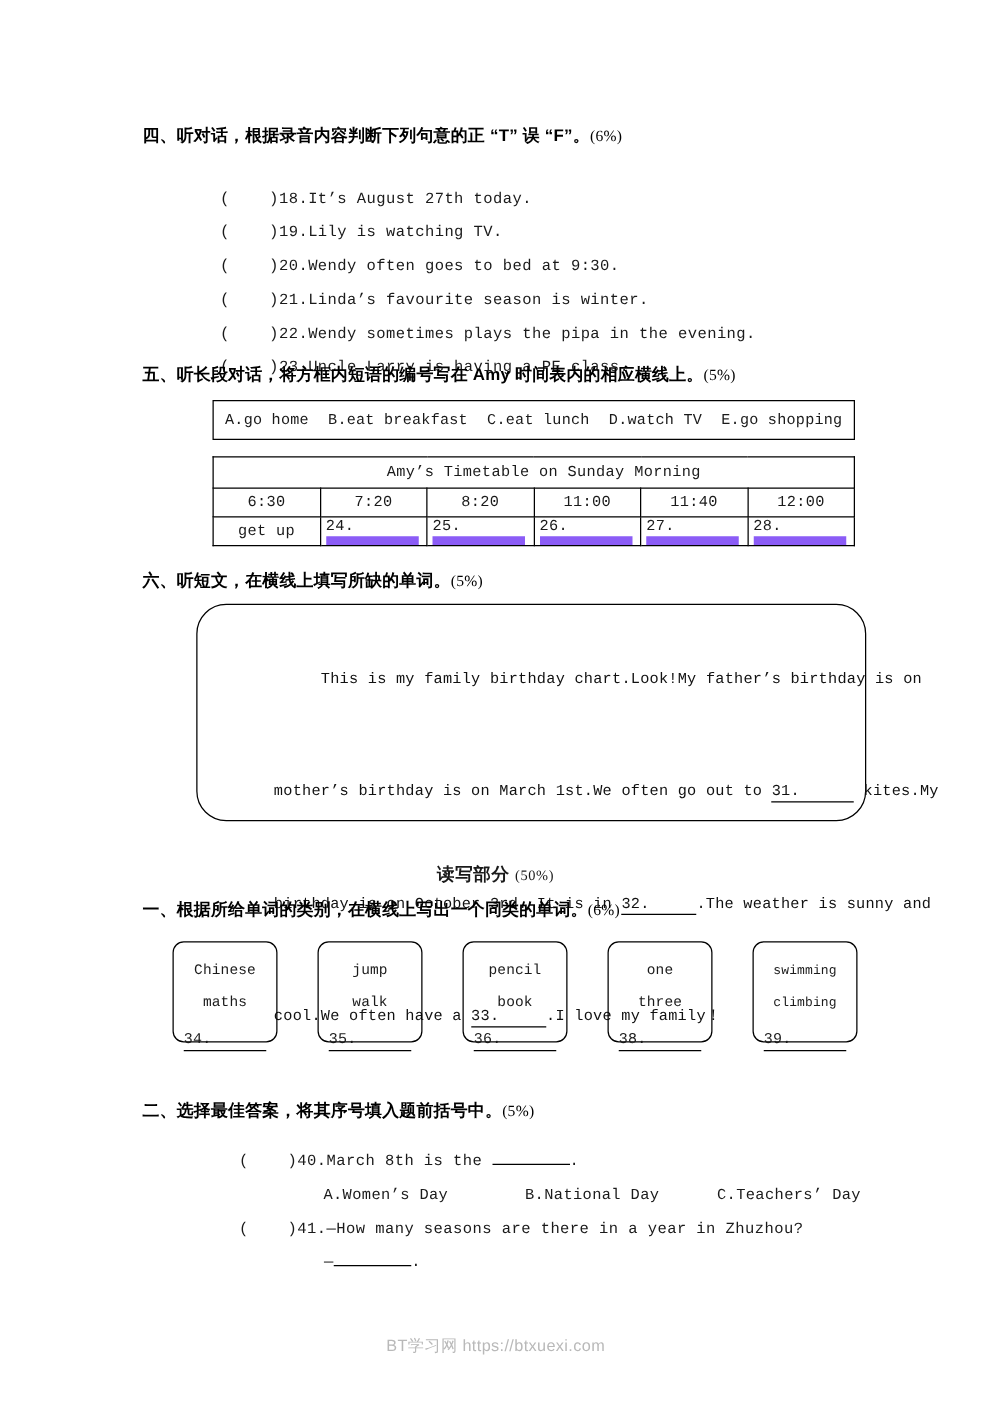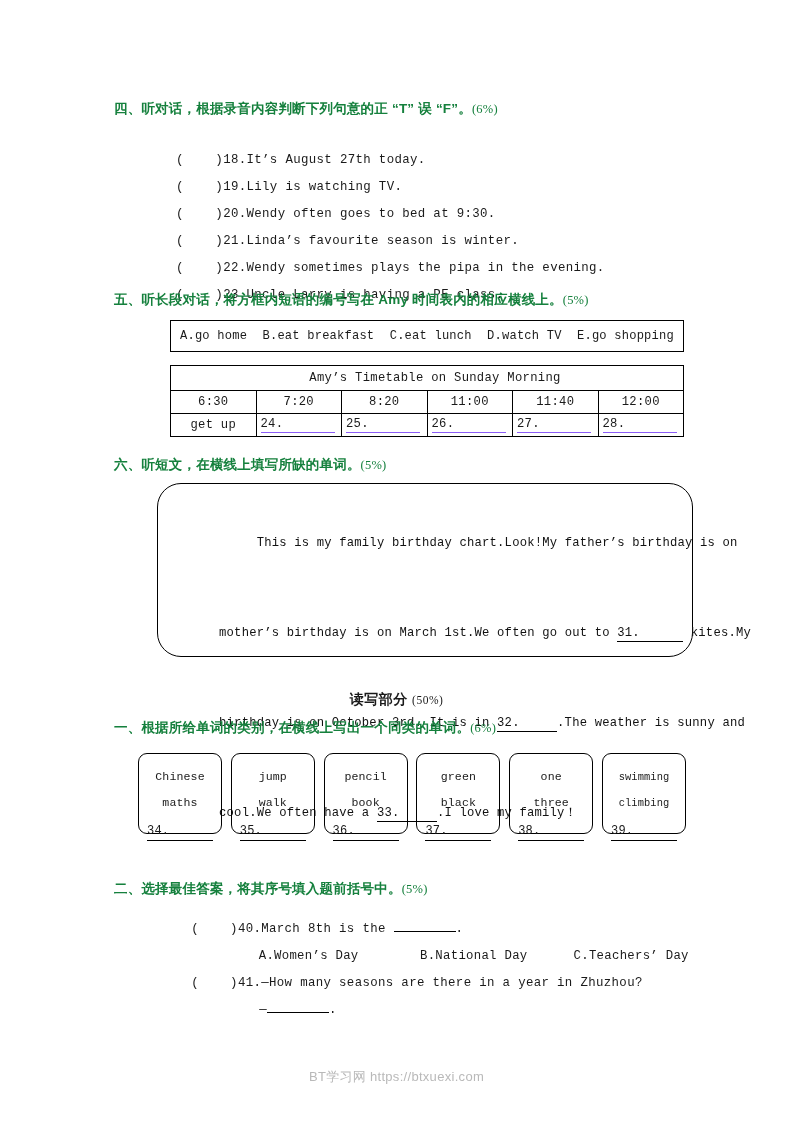--- a/index.html
+++ b/index.html
@@ -21,21 +21,21 @@
   }
 
   
   .sec-head {
     position: absolute;
     font-family: "Liberation Sans", sans-serif;
     font-weight: bold;
     font-size: 13.5px;
     letter-spacing: 0.2px;
     white-space: nowrap;
-    color: #15803d;
+    color: #000000;
   }
   .sec-head .pct {
     font-family: "Liberation Serif", serif;
     font-weight: normal;
     font-size: 12.5px;
   }
 
   
   .tf-row {
     position: absolute;
@@ -95,21 +95,21 @@
   .timetable td.caption {
     height: 24px;
     padding-left: 16px;
   }
   .timetable td.ansCell {
     text-align: left;
     padding-left: 4px;
   }
   .ansCell .num {
     display: inline-block;
-    border-bottom: 1px solid #8b5cf6;
+    border-bottom: 7px solid #8b5cf6;
     min-width: 74px;
     padding-bottom: 1px;
     text-align: left;
   }
 
   
   .passage-box {
     position: absolute;
     left: 157px;
     top: 483px;
@@ -334,25 +334,20 @@
       <div class="w">jump</div>
       <div class="w">walk</div>
       <div class="wnum">35.</div>
     </div>
     <div class="word-box">
       <div class="w">pencil</div>
       <div class="w">book</div>
       <div class="wnum">36.</div>
     </div>
     <div class="word-box">
-      <div class="w">green</div>
-      <div class="w">black</div>
-      <div class="wnum">37.</div>
-    </div>
-    <div class="word-box">
       <div class="w">one</div>
       <div class="w">three</div>
       <div class="wnum">38.</div>
     </div>
     <div class="word-box">
       <div class="w small">swimming</div>
       <div class="w small">climbing</div>
       <div class="wnum">39.</div>
     </div>
   </div>

